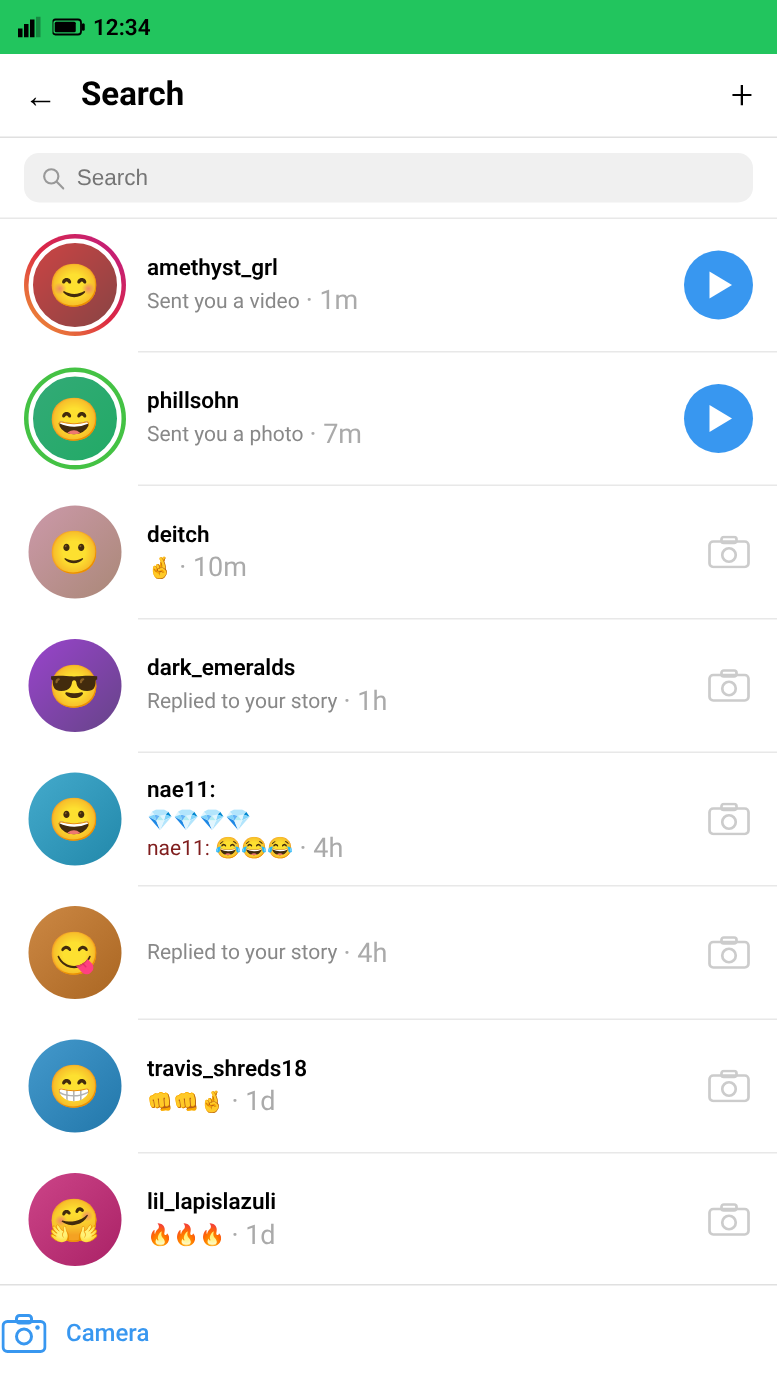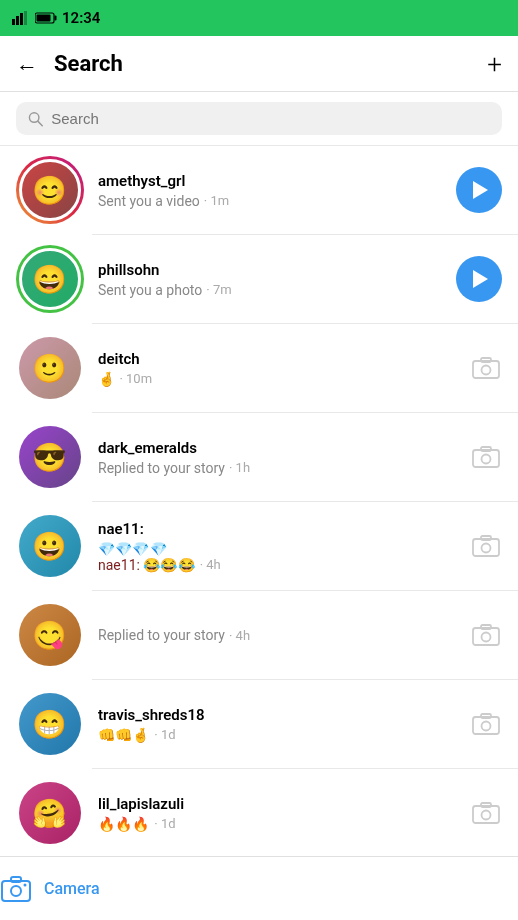--- a/index.html
+++ b/index.html
@@ -132,21 +132,21 @@
     .message-preview {
       font-size: 14px;
       color: #888;
       display: flex;
       align-items: center;
       gap: 4px;
       flex-wrap: wrap;
     }
     .message-time {
       color: #aaa;
-      font-size: 13px;
+      font-size: 18px;
     }
 
     
     .message-action {
       flex-shrink: 0;
       display: flex;
       align-items: center;
       justify-content: center;
     }
     .play-btn {

